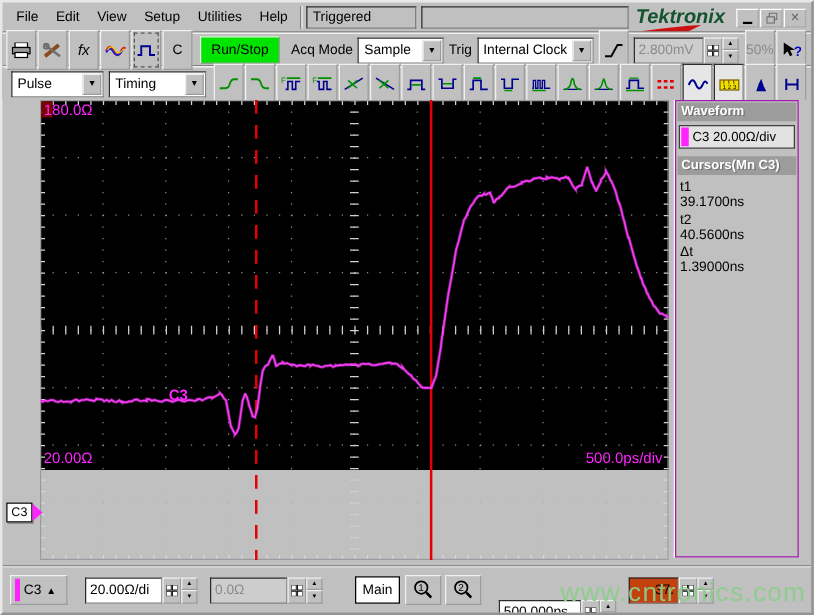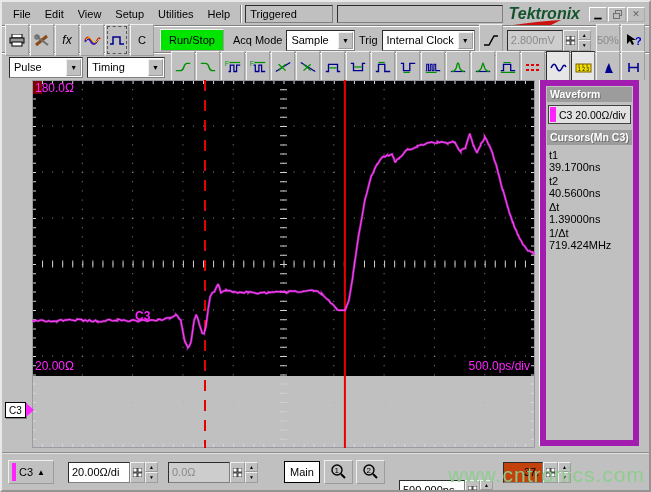--- a/index.html
+++ b/index.html
@@ -49,21 +49,21 @@
   .plot { position:absolute; left:30px; top:0; width:503px; height:296px; background:#000; }
   .plot-label { position:absolute; font-size:12px; color:#ff25ff; white-space:nowrap; }
   .chan-marker { position:absolute; left:3px; display:flex; align-items:center; }
   .chan-marker .box { width:21px; height:16px; background:#fff; border:1px solid #000;
                       box-shadow:1px 1px 0 #808080; font-size:10px; display:flex; align-items:center; justify-content:center; }
   .chan-marker .tri { width:0; height:0; border-top:7px solid transparent; border-bottom:7px solid transparent;
                       border-left:8px solid #ff25ff; }
 
   
   .sidebar { position:absolute; right:10px; top:0; width:99px; height:366px; background:#c0c0c0;
-             border:6px solid #a21caf; box-shadow:-1px 0 0 #fff; padding:1px; }
+             border:1px solid #a21caf; box-shadow:-1px 0 0 #fff; padding:1px; }
   .side-header { height:15px; background:#9c9c9c; color:#fff; font-weight:bold; font-size:10.5px;
                  padding:1px 3px; text-shadow:1px 1px 0 #707070; margin-bottom:3px; }
   .wave-item { height:19px; background:#e2e2e2; border:1px solid #404040; display:flex; align-items:center;
                margin:0 1px 6px 1px; }
   .wave-item .chip { width:6px; height:15px; background:#ff22ff; margin:0 3px 0 1px; }
   .wave-item .txt { font-size:10.5px; }
   .readout { display:flex; padding:1px 2px;flex-direction:column; }
   .readout .lbl { width:27px; font-size:11px; }
   .readout .val { font-size:11px; }
 
@@ -365,24 +365,20 @@
       <span class="val">39.1700ns</span>
     </div>
     <div class="readout">
       <span class="lbl">t2</span>
       <span class="val">40.5600ns</span>
     </div>
     <div class="readout">
       <span class="lbl">Δt</span>
       <span class="val">1.39000ns</span>
     </div>
-    <div class="readout">
-      <span class="lbl">1/Δt</span>
-      <span class="val">719.424MHz</span>
-    </div>
   </div>
 </div>
 
 <div class="bottombar">
   <button class="chbtn">
     <span class="chip"></span>
     <span class="t">C3</span>
     <span class="up">▲</span>
   </button>
 

